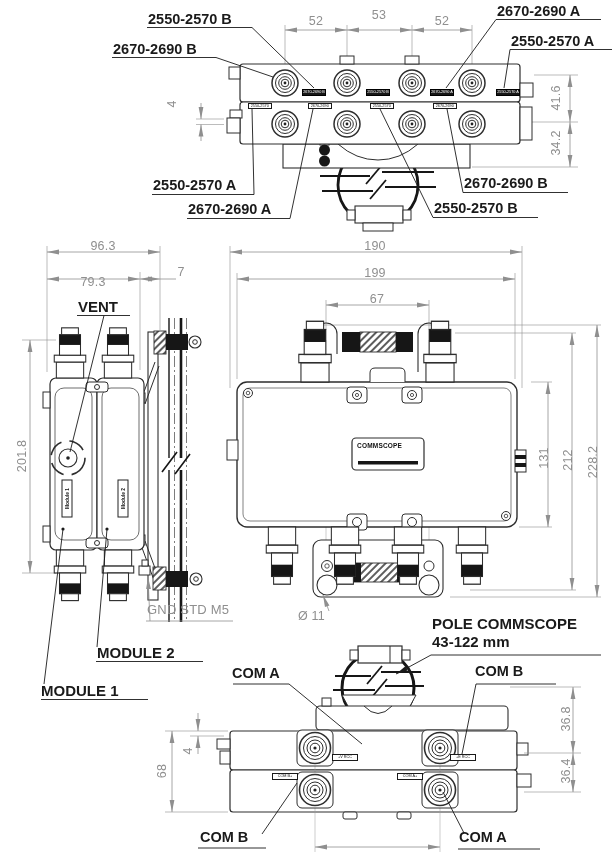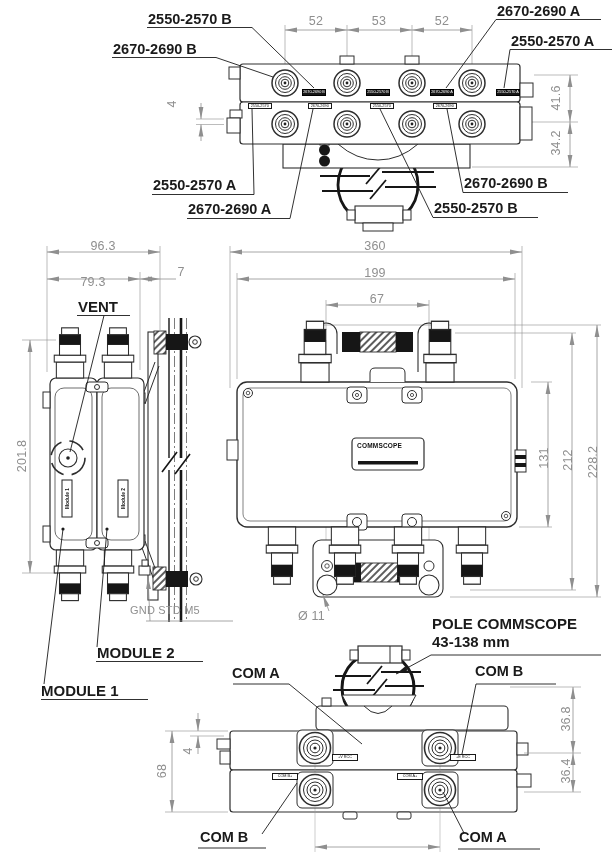--- a/index.html
+++ b/index.html
@@ -302,21 +302,21 @@
     <path d="M224,736 H190" stroke="#8f8f8f" stroke-width="0.6" fill="none"></path>
     <line x1="198" y1="713" x2="198" y2="731" stroke="#8f8f8f" stroke-width="0.8" marker-end="url(#aE)"></line>
     <line x1="198" y1="754" x2="198" y2="736" stroke="#8f8f8f" stroke-width="0.8" marker-end="url(#aE)"></line>
     <path d="M510,687 H581 M524,753 H581 M524,792 H581" stroke="#8f8f8f" stroke-width="0.6" fill="none"></path>
     <line x1="573" y1="687" x2="573" y2="753" stroke="#8f8f8f" stroke-width="0.8" marker-start="url(#aS)" marker-end="url(#aE)"></line>
     <line x1="573" y1="753" x2="573" y2="792" stroke="#8f8f8f" stroke-width="0.8" marker-start="url(#aS)" marker-end="url(#aE)"></line>
   </g>
 </svg>
 
 <div class="t dim ctr" style="left:291px;top:14px;width:50px">52</div>
-<div class="t dim ctr" style="left:354px;top:14px;width:50px">53</div>
+<div class="t dim ctr" style="left:354px;top:8px;width:50px">53</div>
 <div class="t dim ctr" style="left:417px;top:14px;width:50px">52</div>
 <div class="t dim ctr rot" style="left:536px;top:91px;width:40px">41.6</div>
 <div class="t dim ctr rot" style="left:536px;top:136px;width:40px">34.2</div>
 <div class="t dim ctr rot" style="left:162px;top:97px;width:20px">4</div>
 <div class="t co" style="left:148px;top:12px">2550-2570 B</div>
 <div class="t co" style="left:113px;top:42px">2670-2690 B</div>
 <div class="t co" style="left:497px;top:4px">2670-2690 A</div>
 <div class="t co" style="left:511px;top:34px">2550-2570 A</div>
 <div class="t co" style="left:153px;top:178px">2550-2570 A</div>
 <div class="t co" style="left:188px;top:202px">2670-2690 A</div>
@@ -331,35 +331,35 @@
 <div class="plabel" style="left:370px;top:102.5px;width:23.5px;height:6.5px">2550-2570 B</div>
 <div class="plabel" style="left:433px;top:102.5px;width:23.5px;height:6.5px">2670-2690 B</div>
 
 <div class="t dim ctr" style="left:73px;top:239px;width:60px">96.3</div>
 <div class="t dim ctr" style="left:63px;top:275px;width:60px">79.3</div>
 <div class="t dim ctr" style="left:161px;top:265px;width:40px">7</div>
 <div class="t dim ctr rot" style="left:-1px;top:449px;width:46px">201.8</div>
 <div class="t co co2" style="left:78px;top:299px">VENT</div>
 <div class="mtag" style="left:47.5px;top:492.5px">Module 1</div>
 <div class="mtag" style="left:104px;top:492.5px">Module 2</div>
-<div class="t dim" style="left:130px;top:603px;font-size:11px">GND STD M5</div>
+<div class="t dim" style="left:147px;top:603px;font-size:13px">GND STD M5</div>
 <div class="t co co2" style="left:97px;top:645px">MODULE 2</div>
 <div class="t co co2" style="left:41px;top:683px">MODULE 1</div>
 
-<div class="t dim ctr" style="left:350px;top:239px;width:50px">360</div>
+<div class="t dim ctr" style="left:350px;top:239px;width:50px">190</div>
 <div class="t dim ctr" style="left:350px;top:266px;width:50px">199</div>
 <div class="t dim ctr" style="left:352px;top:292px;width:50px">67</div>
 <div class="t dim ctr rot" style="left:529px;top:451px;width:30px">131</div>
 <div class="t dim ctr rot" style="left:553px;top:453px;width:30px">212</div>
 <div class="t dim ctr rot" style="left:571px;top:455px;width:44px">228.2</div>
 <div class="t dim" style="left:298px;top:609px">Ø 11</div>
 <div class="brand" style="left:357px;top:442px">COMMSCOPE</div>
 
 <div class="t co co2" style="left:432px;top:616px">POLE COMMSCOPE</div>
-<div class="t co co2" style="left:432px;top:634px">43-138 mm</div>
+<div class="t co co2" style="left:432px;top:634px">43-122 mm</div>
 <div class="t co" style="left:232px;top:666px">COM A</div>
 <div class="t co" style="left:475px;top:664px">COM B</div>
 <div class="t co" style="left:200px;top:830px">COM B</div>
 <div class="t co" style="left:459px;top:830px">COM A</div>
 <div class="plabel" style="left:332px;top:753.5px;width:26px;height:7.5px">+V RCC</div>
 <div class="plabel" style="left:450px;top:753.5px;width:26px;height:7.5px">+E RCC</div>
 <div class="plabel" style="left:272px;top:772.5px;width:26px;height:7.5px">COM B+</div>
 <div class="plabel" style="left:397px;top:772.5px;width:26px;height:7.5px">COM A+</div>
 <div class="t dim ctr rot" style="left:150px;top:764px;width:24px">68</div>
 <div class="t dim ctr rot" style="left:178px;top:744px;width:20px">4</div>

